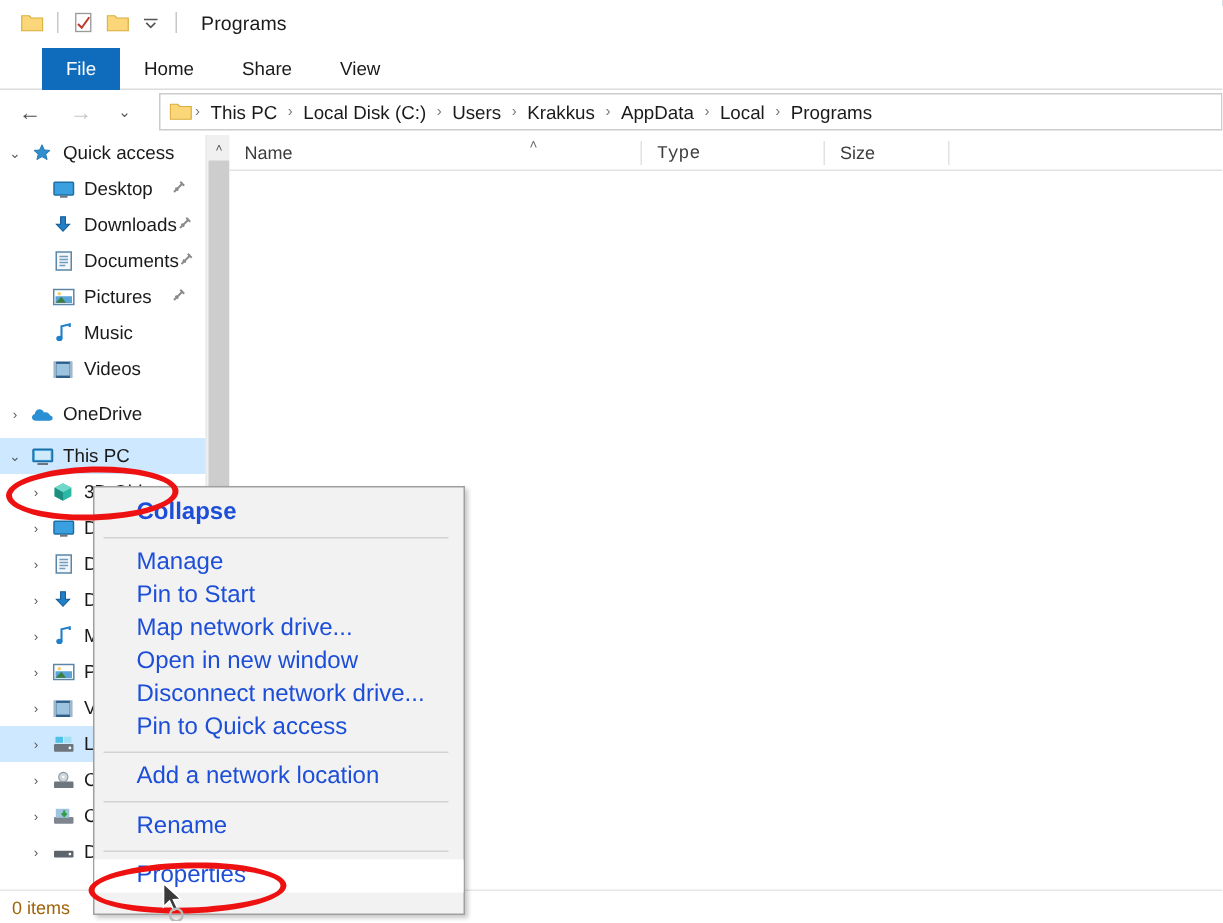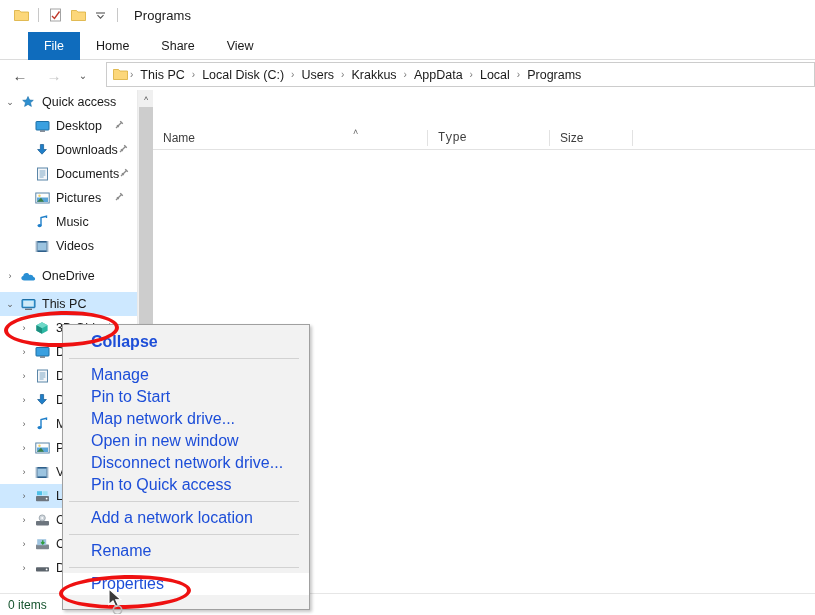--- a/index.html
+++ b/index.html
@@ -89,21 +89,21 @@
   .nav-scroll-thumb {
     position:absolute; left:1px; top:17px; width:14px; height:221px; background:#cdcdcd;
   }
 
   
   .content {
     position:absolute; left:153px; top:90px; width:662px; height:503px; background:#ffffff;
   }
   .col-headers {
     position:absolute; left:0; top:0; width:662px; height:24px;
-    border-bottom:1px solid #e2e2e2; display:flex; align-items:center;margin-top:36px;
+    border-bottom:1px solid #e2e2e2; display:flex; align-items:center;
   }
   .col {
     font-size:12px; color:#3d3d3d; height:24px; display:flex; align-items:center;
     padding-left:10px; position:relative;
   }
   .col::after {
     content:""; position:absolute; right:0; top:4px; width:1px; height:16px; background:#e2e2e2;
   }
   .col.c-name  { width:275px; }
   .col.c-date  { width:142px; }
@@ -116,21 +116,21 @@
     position:absolute; left:0; top:40px; width:662px; text-align:center;
     font-size:12.5px; color:#4a4a4a;
   }
 
   
   .statusbar {
     position:absolute; left:0; top:593px; width:815px; height:22px;
     background:#ffffff; border-top:1px solid #e6e6e6;
     display:flex; align-items:center; padding-left:8px;
   }
-  .status-text { font-size:12px; color:#14532d; }
+  .status-text { font-size:12px; color:#a16207; }
 
   
   .ctxmenu {
     position:absolute; left:62px; top:324px; width:248px; height:286px;
     background:#f2f2f2; border:1px solid #a0a0a0;
     box-shadow: 2px 2px 3px rgba(0,0,0,0.22);
     z-index: 40;
   }
   .ctx-item {
     height:22px; display:flex; align-items:center;

